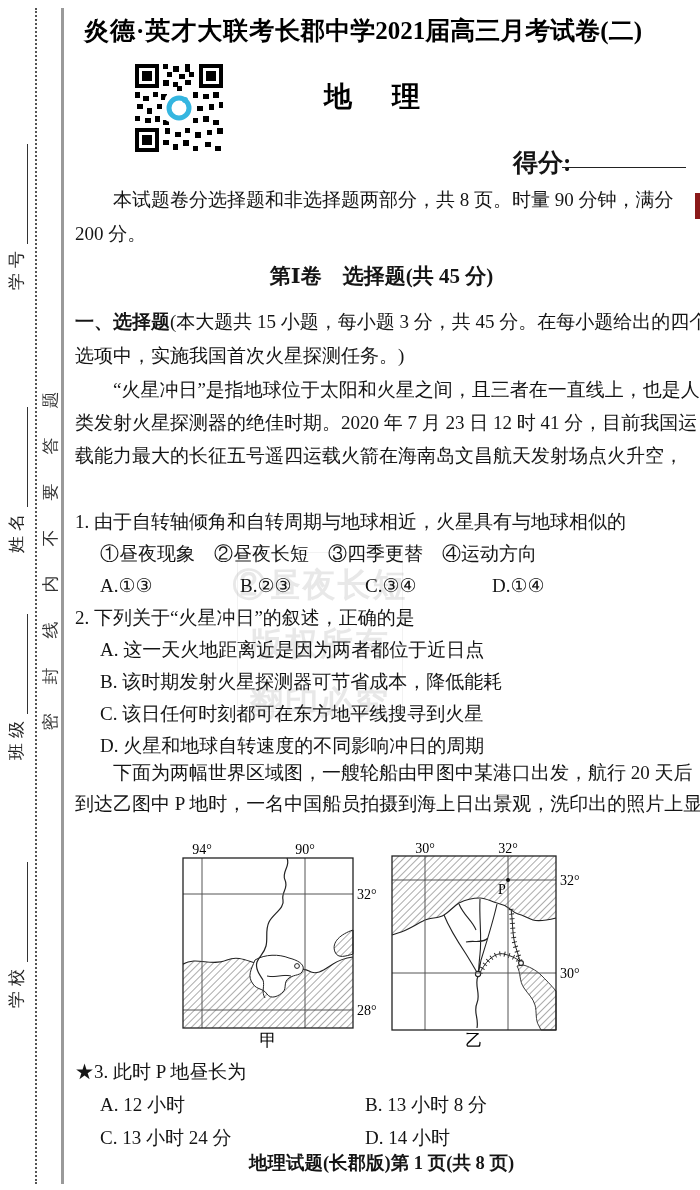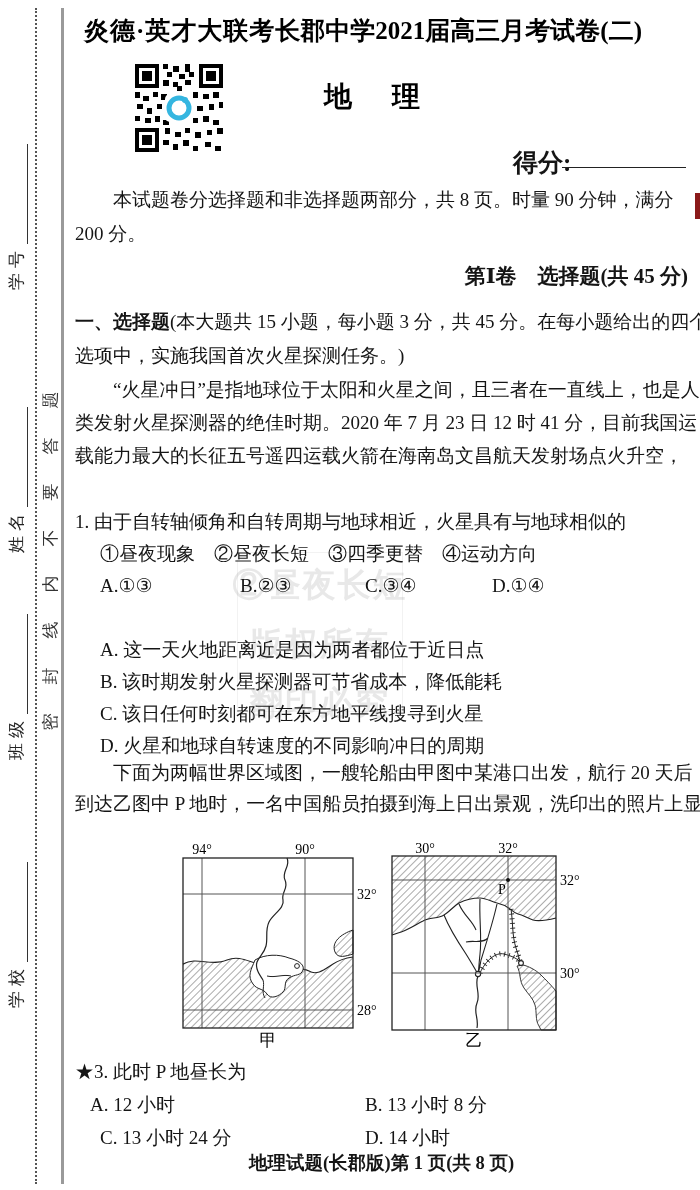--- a/index.html
+++ b/index.html
@@ -31,21 +31,21 @@
   .subject{position:absolute;left:285px;top:78px;width:180px;text-align:center;
     font-size:28px;font-weight:bold;letter-spacing:6px;white-space:nowrap;color:#000;}
   .score{position:absolute;left:513px;top:146px;font-size:25px;font-weight:bold;white-space:nowrap;}
   .score-blank{position:absolute;left:562px;top:149px;width:124px;border-bottom:1.6px solid #222;height:18px;}
   .qr{position:absolute;left:133px;top:62px;width:92px;height:92px;}
   
   .content{position:absolute;left:75px;top:183px;width:613px;height:1007px;}
   .ln{position:absolute;left:0;width:613px;font-size:19px;line-height:34px;white-space:nowrap;}
   .ind{padding-left:38px;}
   .ind1{padding-left:25px;}
-  .heading{font-weight:bold;font-size:21px;text-align:right;line-height:34px;}
+  .heading{font-weight:bold;font-size:21px;text-align:center;line-height:34px;}
   .lead{font-weight:bold;}
   .opt{position:absolute;top:0;white-space:nowrap;}
   
   .watermark{
     position:absolute;left:237px;top:552px;width:166px;height:160px;
     border:1px solid rgba(0,0,0,0.05);
     display:flex;flex-direction:column;align-items:center;padding-top:10px;box-sizing:border-box;gap:14px;
     pointer-events:none;
   }
   .watermark div{
@@ -185,20 +185,23 @@
     <span>1.</span> <span>由于自转轴倾角和自转周期与地球相近，火星具有与地球相似的</span>
   </div>
   <div class="ln ind1" style="top:354px">①昼夜现象　②昼夜长短　③四季更替　④运动方向</div>
   <div class="ln" style="top:386px">
     <span class="opt" style="left:25px">A.①③</span>
     <span class="opt" style="left:165px">B.②③</span>
     <span class="opt" style="left:290px">C.③④</span>
     <span class="opt" style="left:417px">D.①④</span>
   </div>
 
+  <div class="ln" style="top:418px">
+    <span>2.</span> <span>下列关于“火星冲日”的叙述，正确的是</span>
+  </div>
   <div class="ln ind1" style="top:450px">A. 这一天火地距离近是因为两者都位于近日点</div>
   <div class="ln ind1" style="top:482px">B. 该时期发射火星探测器可节省成本，降低能耗</div>
   <div class="ln ind1" style="top:514px">C. 该日任何时刻都可在东方地平线搜寻到火星</div>
   <div class="ln ind1" style="top:546px">D. 火星和地球自转速度的不同影响冲日的周期</div>
 
   <div class="ln ind" style="top:574px;line-height:31px">下面为两幅世界区域图，一艘轮船由甲图中某港口出发，航行 20 天后</div>
   <div class="ln" style="top:605px;line-height:31px">到达乙图中 P 地时，一名中国船员拍摄到海上日出景观，洗印出的照片上显</div>
 
   <div>
 
@@ -271,21 +274,21 @@
       <text x="176" y="43" font-size="14">32°</text>
       <text x="176" y="136" font-size="14">30°</text>
       <text x="90" y="204" font-size="17" text-anchor="middle">乙</text>
     </svg>
   </div>
 
   <div class="ln" style="top:872px">
     <span>★3.</span> <span>此时 P 地昼长为</span>
   </div>
   <div class="ln" style="top:905px">
-    <span class="opt" style="left:15px">A. 12 小时</span>
+    <span class="opt" style="left:25px">A. 12 小时</span>
     <span class="opt" style="left:290px">B. 13 小时 8 分</span>
   </div>
   <div class="ln" style="top:938px">
     <span class="opt" style="left:25px">C. 13 小时 24 分</span>
     <span class="opt" style="left:290px">D. 14 小时</span>
   </div>
 
   <div class="footer">地理试题(长郡版)第 1 页(共 8 页)</div>
 </div>
 

